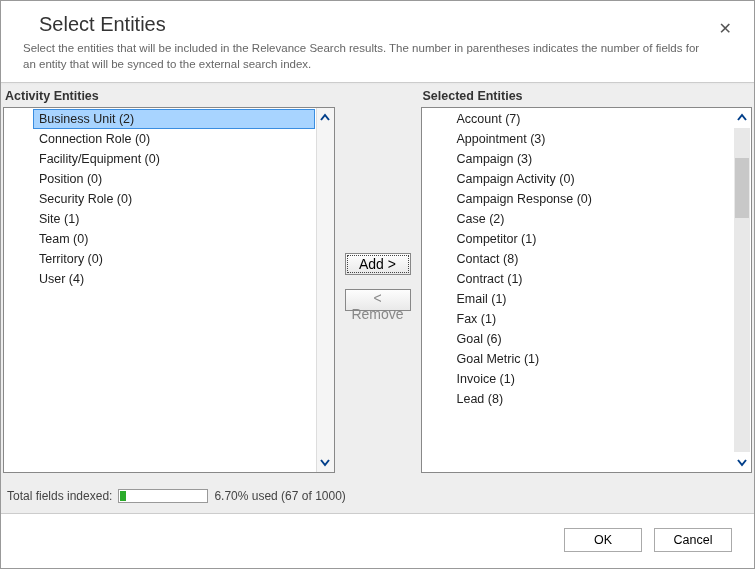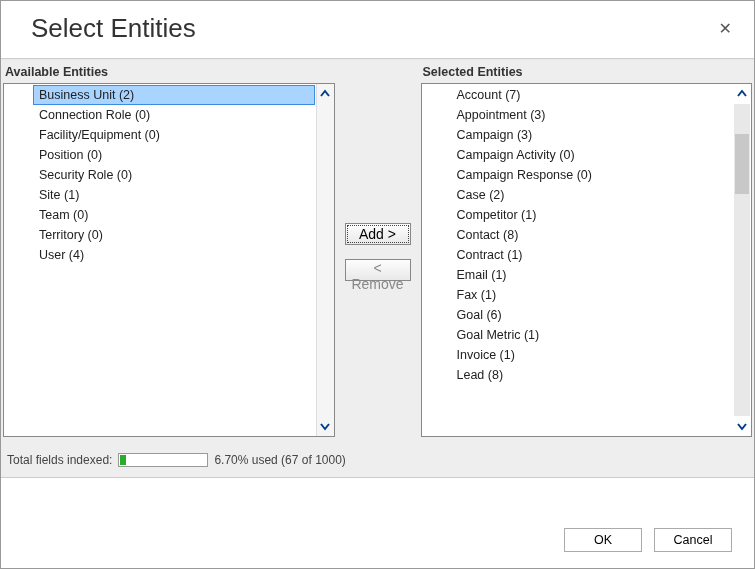--- a/index.html
+++ b/index.html
@@ -19,23 +19,23 @@
     height: 569px;
     display: flex;
     flex-direction: column;
     background: #fff;
   }
   .header {
     padding: 12px 22px 10px 22px;
     position: relative;
   }
   .header h1 {
-    font-size: 26px;
+    font-size: 20px;
     font-weight: 300;
-    margin: 0 0 4px 8px;
+    margin: 0 0 4px 16px;
     color: #333;
   }
   .header p {
     font-size: 11.5px;
     color: #666;
     margin: 0;
     line-height: 1.4;
     max-width: 690px;
   }
   .close-x {
@@ -191,38 +191,38 @@
     justify-content: flex-end;
     gap: 12px;
   }
   .footer .fbtn {
     width: 78px;
     height: 24px;
     border: 1px solid #aaa;
     background: #fff;
     font-size: 12.5px;
     cursor: pointer;
-    margin-top: 36px;
   }
 </style>
 </head>
 <body>
 
 <div class="dialog">
 
   <div class="header">
     <h1>Select Entities</h1>
+    <p>Select the entities that will be included in the Relevance Search results. The number in parentheses indicates the number of fields for an entity that will be synced to the external search index.</p>
     <div class="close-x">✕</div>
   </div>
 
   <div class="body">
     <div class="picker">
 
       <div class="col">
-        <div class="col-label">Available Entities</div>
+        <div class="col-label">Activity Entities</div>
         <div class="listbox">
           <div class="list-inner" id="available-list">
               <div class="item selected">Business Unit (2)</div>
               <div class="item">Connection Role (0)</div>
               <div class="item">Facility/Equipment (0)</div>
               <div class="item">Position (0)</div>
               <div class="item">Security Role (0)</div>
               <div class="item">Site (1)</div>
               <div class="item">Team (0)</div>
               <div class="item">Territory (0)</div>

